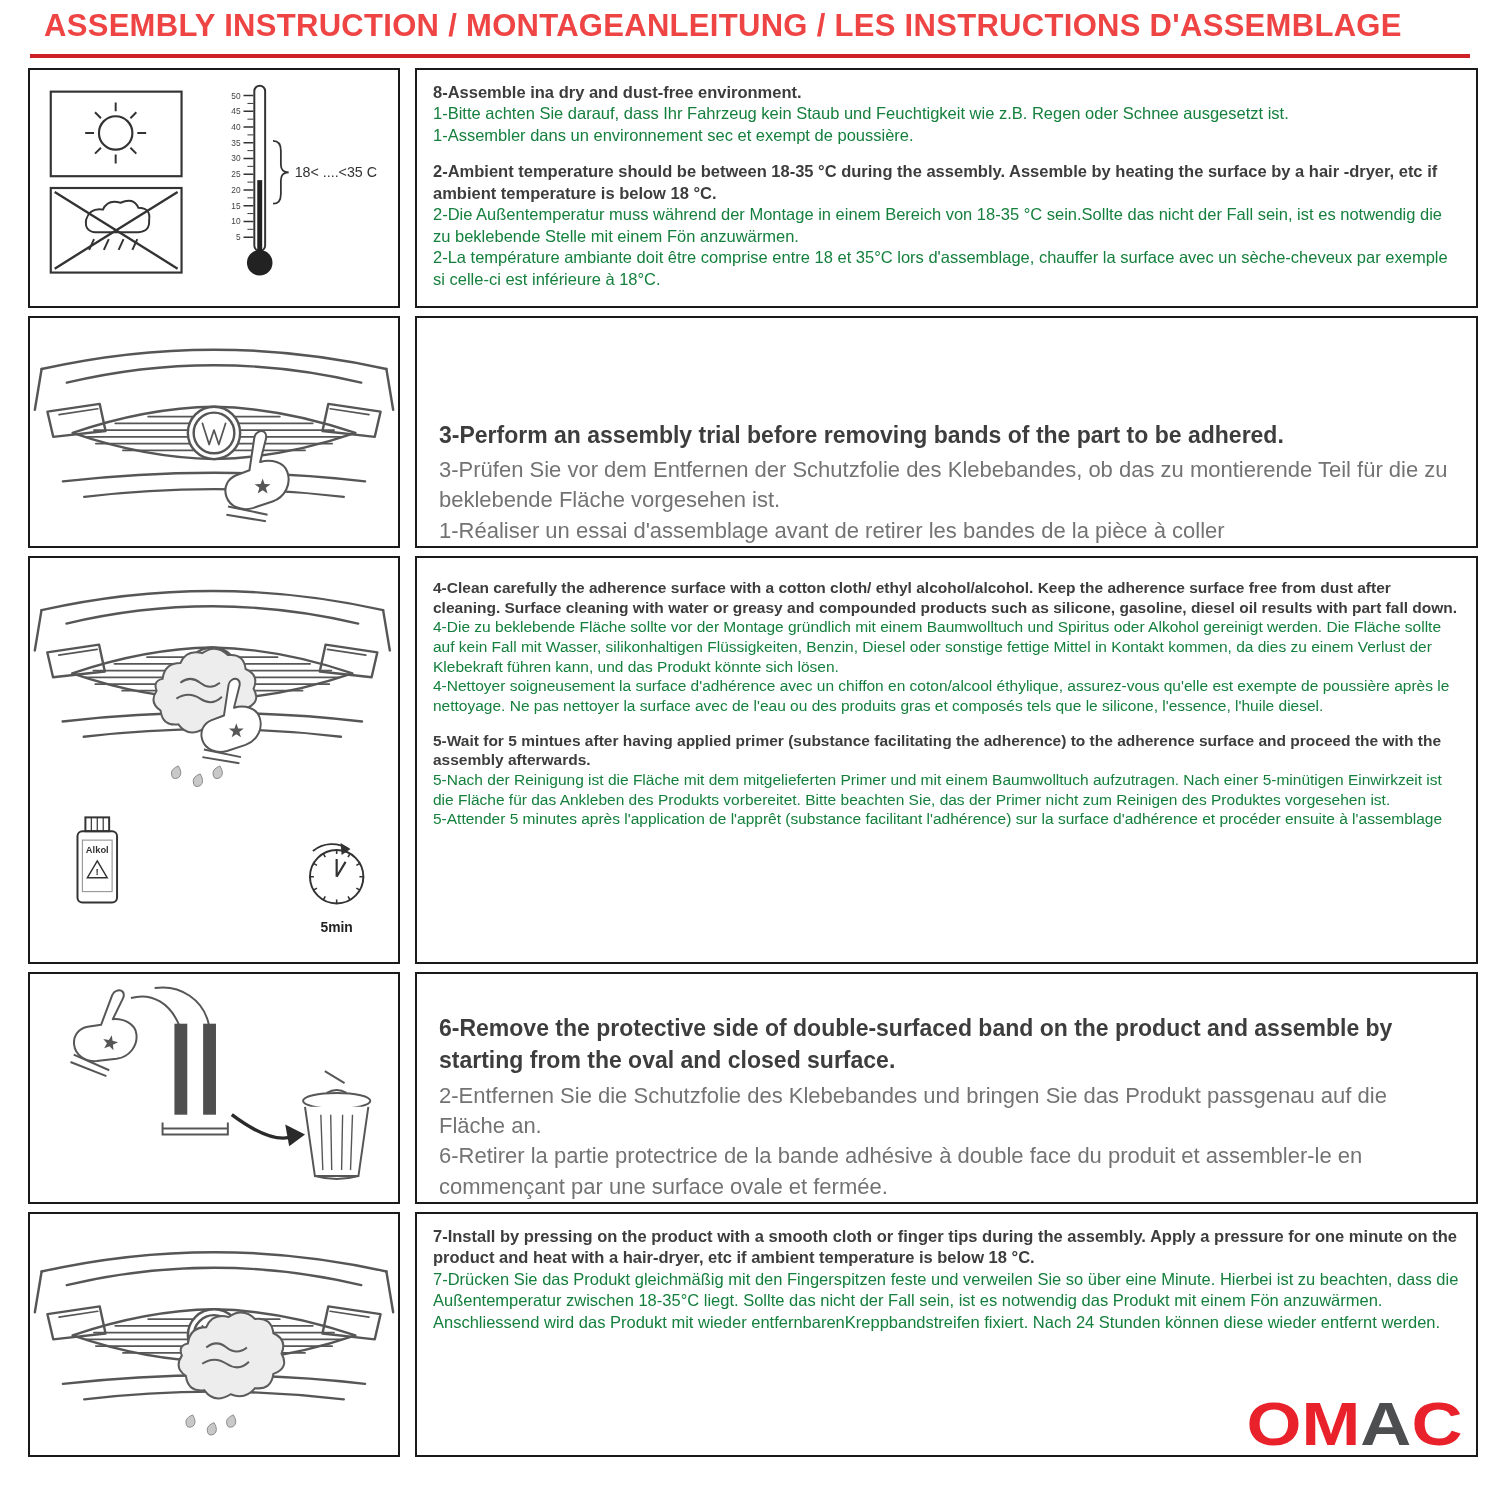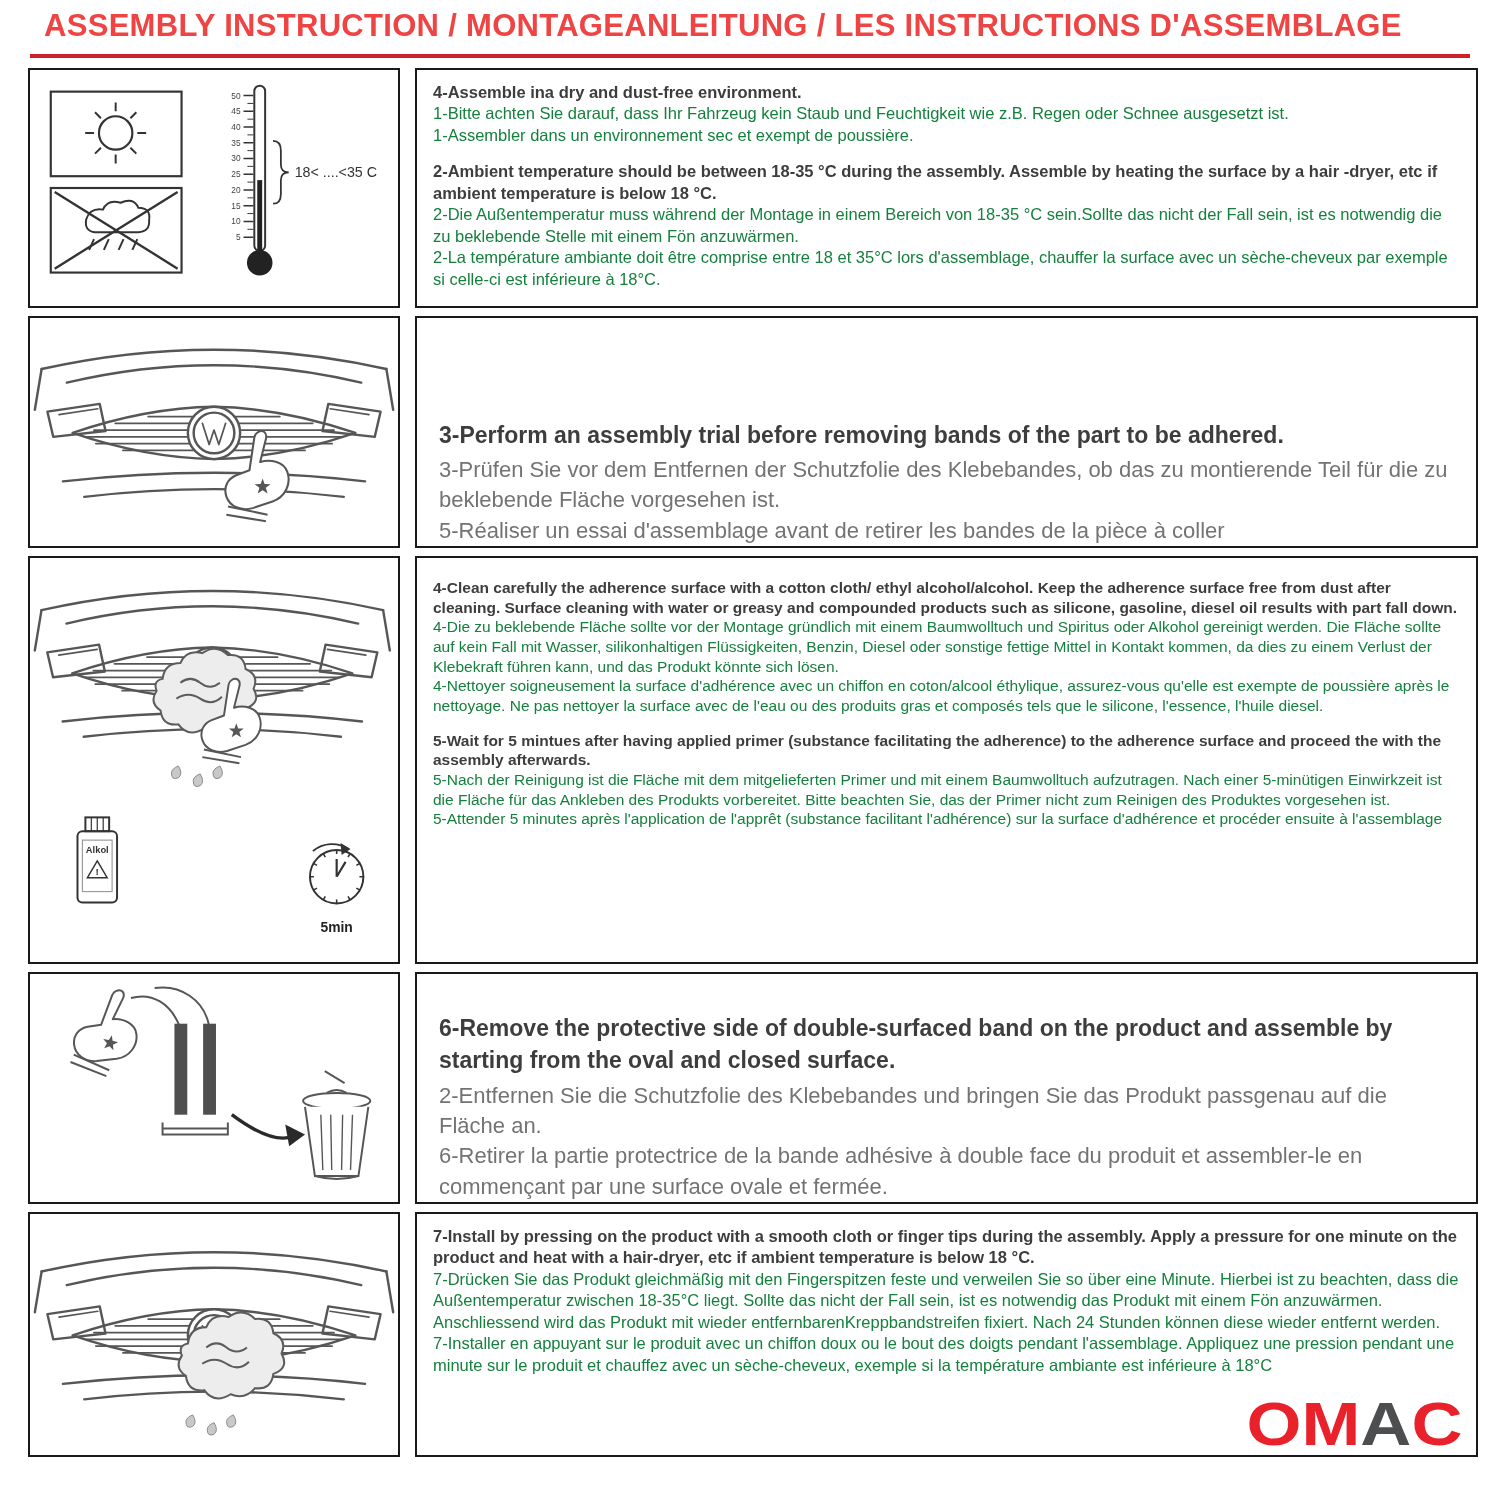--- a/index.html
+++ b/index.html
@@ -103,38 +103,38 @@
       <text x="213" y="109">25</text>
       <text x="213" y="125">20</text>
       <text x="213" y="141">15</text>
       <text x="213" y="157">10</text>
       <text x="213" y="173">5</text>
     </g>
     <text x="268" y="109" font-size="14.5" fill="#333">18&lt; ....&lt;35 C</text>
   </svg>
 </div>
 <div class="box txt small pad" style="left:415px;top:68px;width:1063px;height:240px">
-  <p class="h">4-Assemble ina dry and dust-free environment.</p>
+  <p class="h">8-Assemble ina dry and dust-free environment.</p>
   <p class="b">1-Bitte achten Sie darauf, dass Ihr Fahrzeug kein Staub und Feuchtigkeit wie z.B. Regen oder Schnee ausgesetzt ist.</p>
   <p class="b">1-Assembler dans un environnement sec et exempt de poussière.</p>
   <p class="h gap">2-Ambient temperature should be between 18-35 °C  during the assembly. Assemble by heating the surface by a hair -dryer, etc if ambient temperature is below 18 °C.</p>
   <p class="b">2-Die Außentemperatur muss während der Montage in einem Bereich von 18-35 °C  sein.Sollte das nicht der Fall sein, ist es notwendig die zu beklebende Stelle mit einem Fön anzuwärmen.</p>
   <p class="b">2-La température ambiante doit être comprise entre 18 et 35°C lors d'assemblage, chauffer la surface avec un sèche-cheveux par exemple si celle-ci est inférieure à 18°C.</p>
 </div>
 
 <div class="box ill-wrap" style="left:28px;top:316px;width:372px;height:232px">
   <svg class="ill" viewBox="0 0 380 230">
     <use href="#sym-car"></use>
     <use href="#sym-hand" transform="translate(196 112) scale(0.85)"></use>
   </svg>
 </div>
 <div class="box txt big center-v pad-big" style="left:415px;top:316px;width:1063px;height:232px">
   <p class="h">3-Perform an assembly trial before removing bands of the part to be adhered.</p>
   <p class="b">3-Prüfen Sie vor dem Entfernen der Schutzfolie des Klebebandes, ob das zu montierende Teil für die zu beklebende Fläche vorgesehen ist.</p>
-  <p class="b">5-Réaliser un essai d'assemblage avant de retirer les bandes de la pièce à coller</p>
+  <p class="b">1-Réaliser un essai d'assemblage avant de retirer les bandes de la pièce à coller</p>
 </div>
 
 <div class="box ill-wrap" style="left:28px;top:556px;width:372px;height:408px">
   <svg class="ill" viewBox="0 0 372 400">
     <g transform="scale(0.97)">
         <use href="#sym-car"></use>
       </g>
     <use href="#sym-cloth" transform="translate(112 74)"></use>
     <use href="#sym-hand" transform="translate(168 116) scale(0.78)"></use>
     <g fill="#c8c8c8" stroke="#8a8a8a" stroke-width="1">
@@ -209,15 +209,14 @@
     <g fill="#c8c8c8" stroke="#8a8a8a" stroke-width="1">
       <path d="M 168 198 q 5 8 0 12 q -7 3 -7 -5 q 0 -4 7 -7 Z"></path>
       <path d="M 190 206 q 5 8 0 12 q -7 3 -7 -5 q 0 -4 7 -7 Z"></path>
       <path d="M 210 198 q 5 8 0 12 q -7 3 -7 -5 q 0 -4 7 -7 Z"></path>
     </g>
   </svg>
 </div>
 <div class="box txt small pad" style="left:415px;top:1212px;width:1063px;height:245px;position:absolute">
   <p class="h">7-Install by pressing on the product with a smooth cloth or finger tips during the assembly. Apply a pressure for one minute on the product and heat with a hair-dryer, etc if ambient temperature is below 18 °C.</p>
   <p class="b">7-Drücken Sie das Produkt gleichmäßig mit den Fingerspitzen feste und verweilen Sie so über eine Minute. Hierbei ist zu beachten, dass die Außentemperatur zwischen 18-35°C liegt. Sollte das nicht der Fall sein, ist es notwendig das Produkt mit einem Fön anzuwärmen. Anschliessend wird das Produkt mit wieder entfernbarenKreppbandstreifen fixiert. Nach 24 Stunden können diese wieder entfernt werden.</p>
-  <p class="b">7-Installer en appuyant sur le produit avec un chiffon doux ou le bout des doigts pendant l'assemblage. Appliquez une pression pendant une minute sur le produit et chauffez avec un sèche-cheveux, exemple si la température ambiante est inférieure à 18°C</p>
   <div class="logo"><span class="red">OM</span><span class="dark">A</span><span class="red">C</span></div>
 </div>
 
 </body></html>

